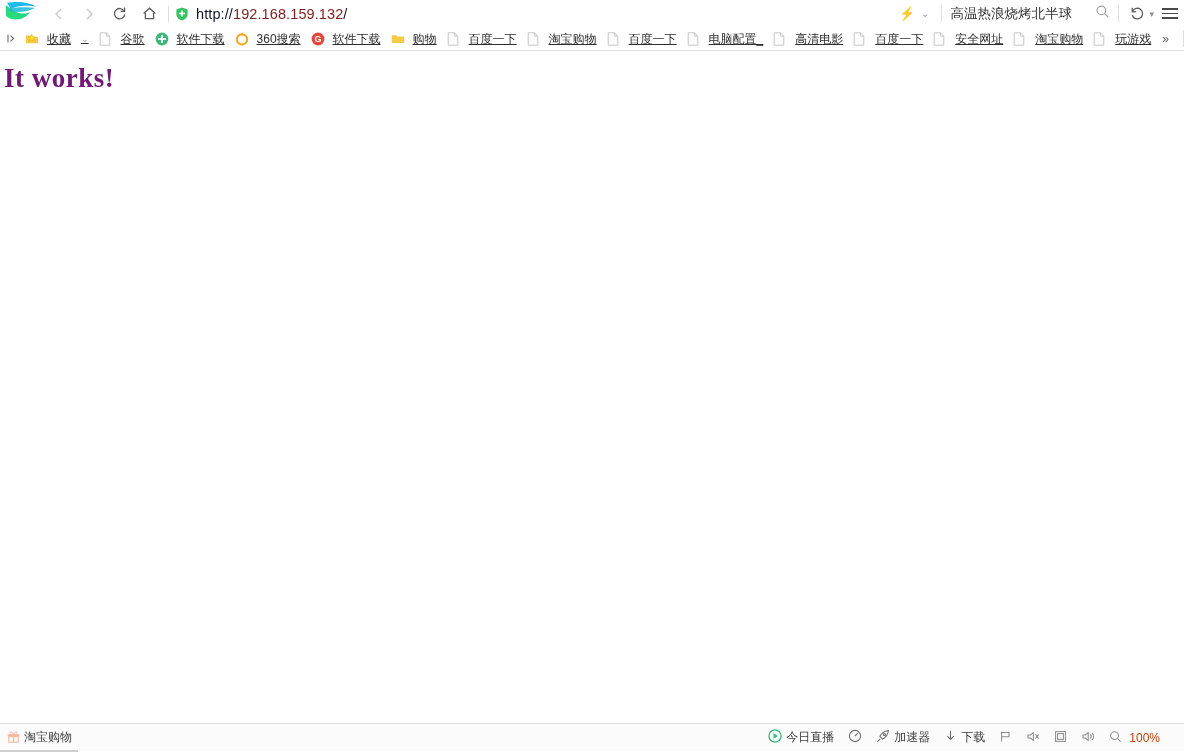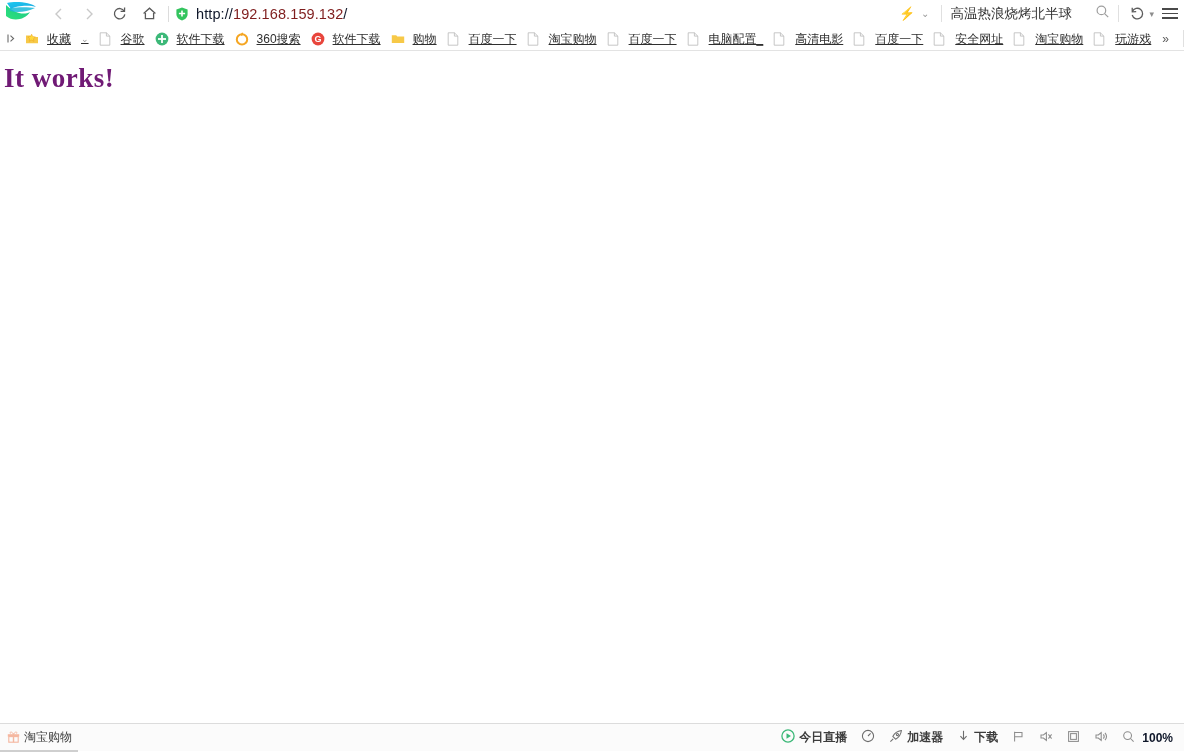--- a/index.html
+++ b/index.html
@@ -155,22 +155,22 @@
     background: #fbfbfb;
     display: flex; align-items: center;
     font-size: 12px;
     color: #3c3c3c;
     position: relative;
   }
   .sb-item {
     display: flex; align-items: center; gap: 4px;
     padding: 0 7px; height: 28px; white-space: nowrap;
   }
-  .sb-right { margin-left: auto; display: flex; align-items: center; padding-right: 4px; font-weight: bold;}
-  .sb-zoom { font-size: 12px; color: #0f172a; padding-left: 3px; }
+  .sb-right { margin-left: auto; display: flex; align-items: center; padding-right: 17px;}
+  .sb-zoom { font-size: 12px; color: #c2410c; padding-left: 3px; }
   .sb-underline {
     position: absolute; left: 0; bottom: -1px; width: 78px; height: 2px;
     background: #cfcfcf;
   }
 </style>
 </head>
 <body>
 
 <div class="toolbar">
 

